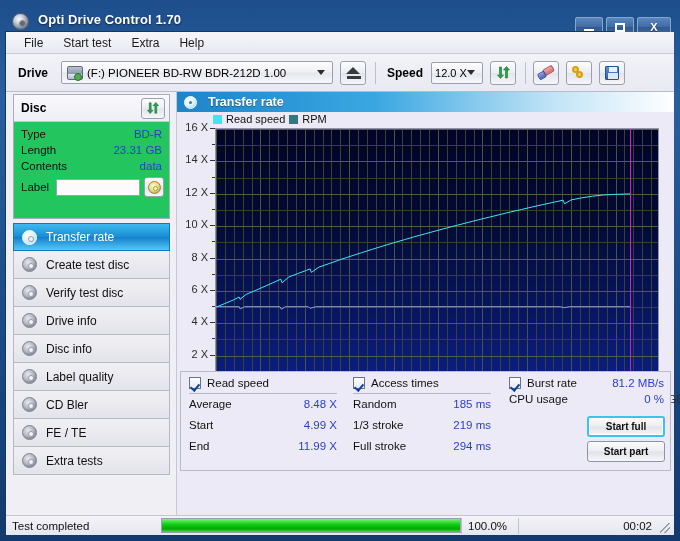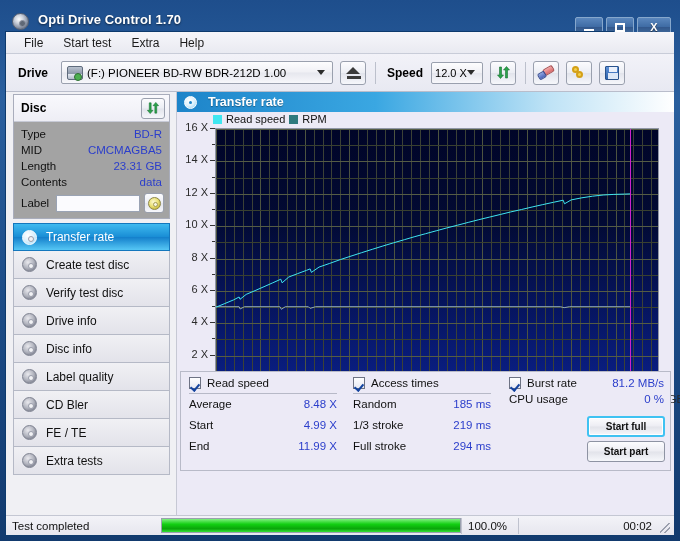--- a/index.html
+++ b/index.html
@@ -125,21 +125,21 @@
   .icon-keys .k1{left:0;top:0;}
   .icon-keys .k2{left:4px;top:5px;}
   .icon-save{width:14px;height:14px;background:linear-gradient(180deg,#5c8fd6,#2f63ab);border:1px solid #28528c;border-radius:1px;position:relative;}
   .icon-save:before{content:"";position:absolute;left:3px;top:0;width:8px;height:5px;background:#eaf0fb;}
   .icon-save:after{content:"";position:absolute;left:2px;bottom:0;width:10px;height:6px;background:#dce7f7;}
 
   
   #leftpanel { position:absolute; left:0; top:60px; width:170px; height:423px; background:#f0f0f4; }
   #disc-box {
     position:absolute;left:7px;top:2px;width:157px;height:125px;
-    background:#a3a3a3;border:1px solid #a9adbc;
+    background:#22c55e;border:1px solid #a9adbc;
   }
   #disc-header {
     height:27px;border-bottom:1px solid #c7cad6;
     display:flex;align-items:center;
     background:linear-gradient(180deg,#f9f9fd,#eeeef5);
   }
   #disc-title{font-weight:bold;font-size:12px;margin-left:7px;color:#000;}
   #disc-refresh-btn{
     margin-left:auto;margin-right:4px;width:24px;height:21px;
     border:1px solid #9aa0ae;border-radius:3px;
@@ -355,24 +355,20 @@
             <svg width="14" height="14" viewBox="0 0 15 15">
               <path d="M3.5 2 L3.5 10 L1.5 10 L4.5 13.5 L7.5 10 L5.5 10 L5.5 2 Z" fill="#2aa34a" stroke="#157031" stroke-width=".6"></path>
               <path d="M11.5 13 L11.5 5 L13.5 5 L10.5 1.5 L7.5 5 L9.5 5 L9.5 13 Z" fill="#2aa34a" stroke="#157031" stroke-width=".6"></path>
             </svg>
           </div>
         </div>
         <div class="rows">
           <div class="row">
             <span class="k">Type</span>
             <span class="v">BD-R</span>
-          </div>
-          <div class="row">
-            <span class="k">MID</span>
-            <span class="v">CMCMAGBA5</span>
           </div>
           <div class="row">
             <span class="k">Length</span>
             <span class="v">23.31 GB</span>
           </div>
           <div class="row">
             <span class="k">Contents</span>
             <span class="v">data</span>
           </div>
         </div>

